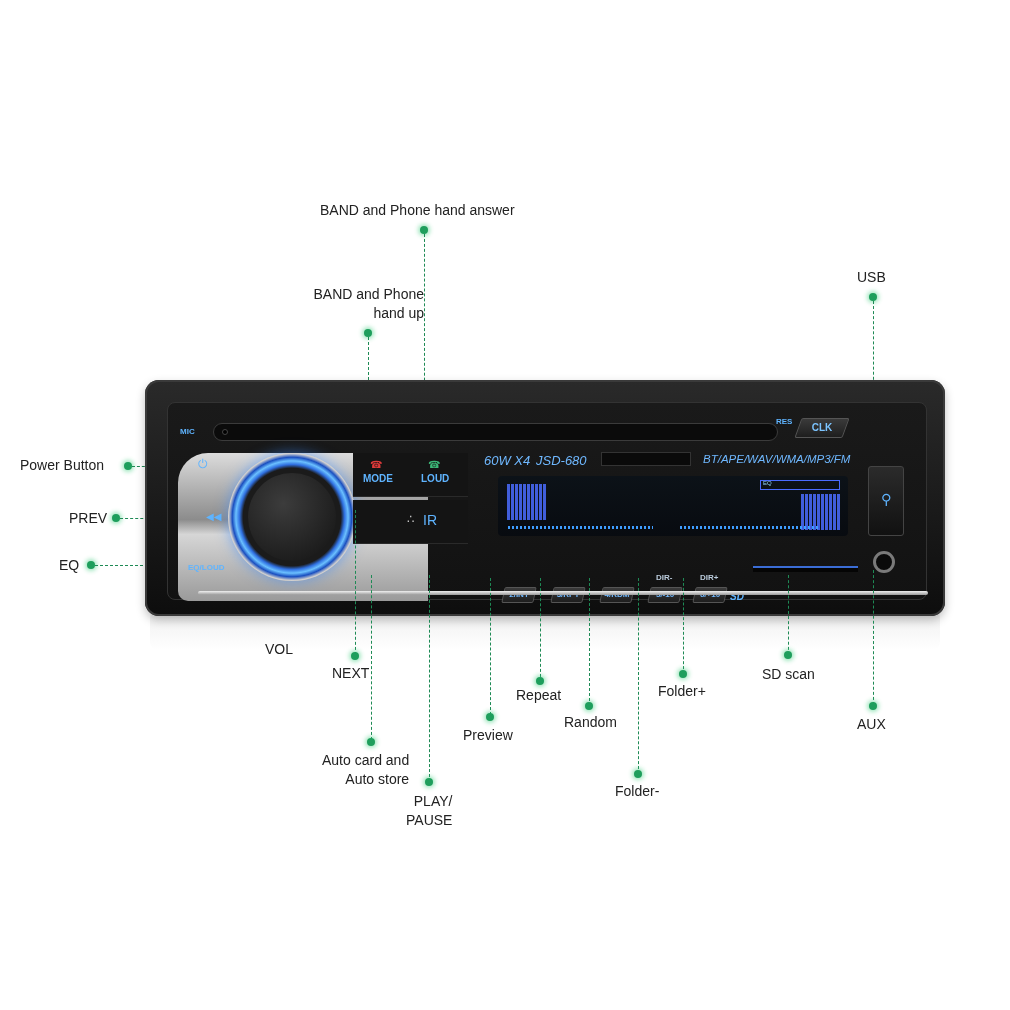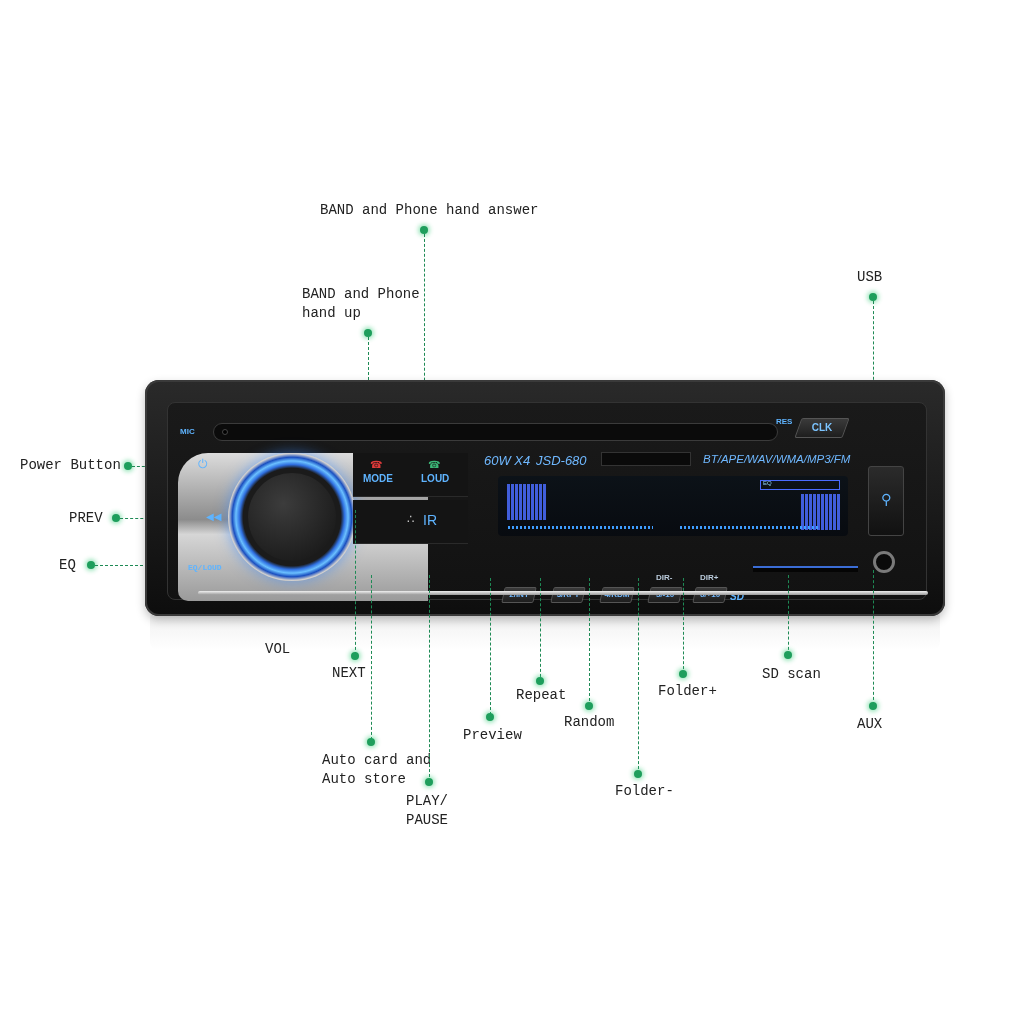--- a/index.html
+++ b/index.html
@@ -1,19 +1,19 @@
 <!DOCTYPE html>
 <html><head>
 <meta charset="utf-8">
 <style>
   * { box-sizing: border-box; margin: 0; padding: 0; }
   html, body { width: 1010px; height: 1010px; background: #ffffff; overflow: hidden; }
   body { position: relative; font-family: "Liberation Sans", "DejaVu Sans", sans-serif; color: #1a1a1a; }
 
-  .label { position: absolute; font-size: 14px; line-height: 19px; color: #222; text-align: left; white-space: nowrap; font-family: Liberation Mono, monospace; }
+  .label { position: absolute; font-size: 14px; line-height: 19px; color: #222; text-align: right; white-space: nowrap; font-family: Liberation Sans, sans-serif; }
   .dot { position: absolute; width: 8px; height: 8px; border-radius: 50%; background: #1e9e5c; box-shadow: 0 0 4px 2px rgba(40,200,110,0.45); }
   .vline { position: absolute; width: 0; border-left: 1.5px dashed #1e8a55; }
   .hline { position: absolute; height: 0; border-top: 1.5px dashed #1e8a55; }
 
   
   .radio-shadow { position: absolute; left: 150px; top: 610px; width: 790px; height: 40px; background: linear-gradient(#e8e8e8, #ffffff); border-radius: 8px; opacity: 0.7; }
   .radio { position: absolute; left: 145px; top: 380px; width: 800px; height: 236px; background: linear-gradient(#2a2a2a, #0d0d0d); border-radius: 14px; box-shadow: inset 0 0 0 2px #3a3a3a, 0 4px 10px rgba(0,0,0,0.25); }
   .faceplate { position: absolute; left: 22px; top: 22px; width: 760px; height: 198px; background: linear-gradient(#1a1a1a, #121212); border-radius: 8px; border: 1px solid #333; }
   .cd-slot { position: absolute; left: 45px; top: 20px; width: 565px; height: 18px; border-radius: 9px; background: #0b0b0b; border: 1px solid #3b3b3b; }
   .cd-slot .hole { position: absolute; left: 8px; top: 5px; width: 6px; height: 6px; border-radius: 50%; background: #000; border: 1px solid #444; }
@@ -80,21 +80,21 @@
       </div>
     <span class="small-blue" style="left:608px; top:14px;">RES</span>
     <div class="clk-btn">
         <span>CLK</span>
       </div>
 
     <div class="silver">
       <span style="position:absolute; left:20px; top:4px; color:#5fb4ff; font-size:12px;">⏻</span>
       <span style="position:absolute; left:28px; top:58px; color:#5fb4ff; font-size:10px;">◀◀</span>
       <span style="position:absolute; left:176px; top:58px; color:#5fb4ff; font-size:10px;">▶▶</span>
-      <span style="position:absolute; left:10px; top:110px; color:#5fb4ff; font-size:8px; font-weight:bold;font-family:Liberation Mono, monospace;">EQ/LOUD</span>
+      <span style="position:absolute; left:10px; top:110px; color:#5fb4ff; font-size:8px; font-weight:bold;">EQ/LOUD</span>
     </div>
     <div class="knob-ring">
         <div class="knob"></div>
       </div>
 
     <div class="btn-panel">
       <div class="btn-row" style="top:0;">
         <span style="position:absolute; left:17px; top:6px; color:#e03a3a; font-size:10px;">☎</span>
         <span class="btn-label" style="left:10px; top:20px;">MODE</span>
         <span style="position:absolute; left:75px; top:6px; color:#3cb878; font-size:10px;">☎</span>

